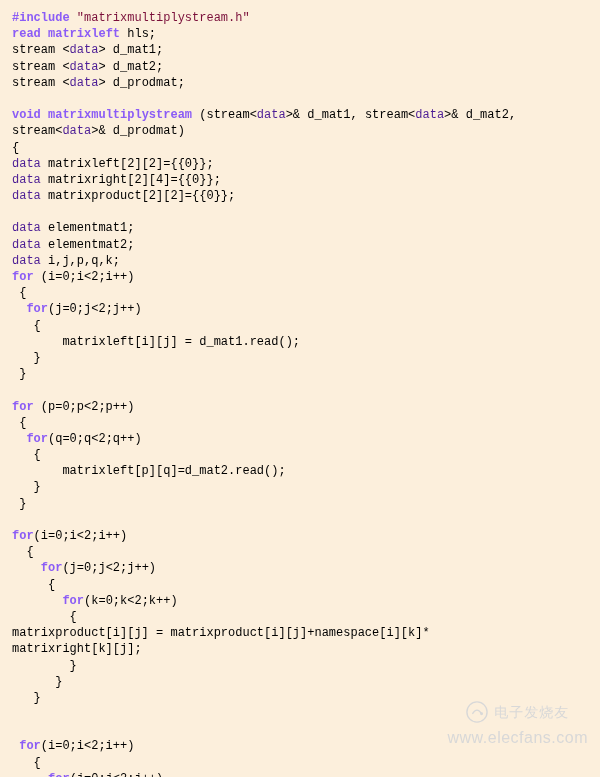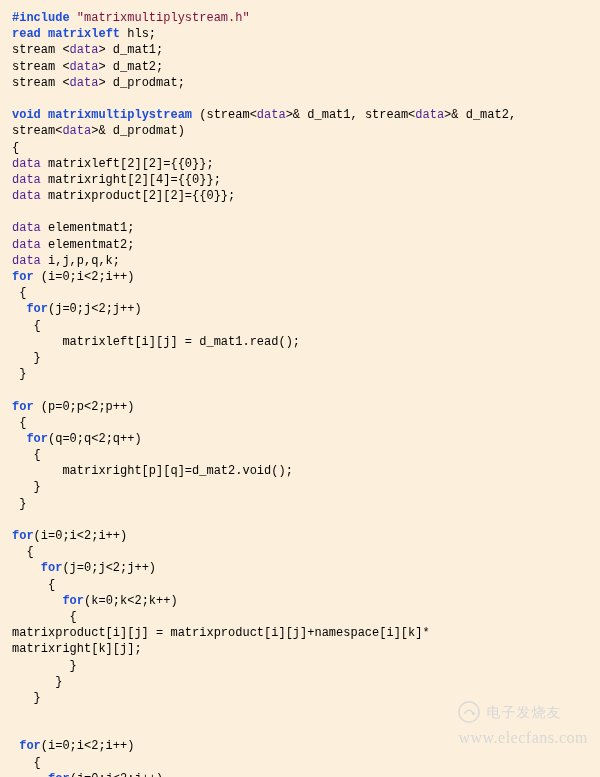--- a/index.html
+++ b/index.html
@@ -1,21 +1,21 @@
 <!DOCTYPE html>
 <html><head>
 <meta charset="utf-8">
 <style>
 html,body{margin:0;padding:0}
 body{background:#fcefdc;width:600px;height:777px;font-family:"Courier New",monospace;font-size:12px;line-height:1.35;color:#000;position:relative;overflow:hidden}
 .code{padding:10px 12px;white-space:pre}
-.kw{color:#1d4ed8;font-weight:bold}
+.kw{color:#8b5cf6;font-weight:bold}
 .str{color:#7a0f3a}
 .type{color:#4c1d95}
-.watermark{position:absolute;right:12px;bottom:28px;color:#d8d8d8;font-family:Liberation Serif, serif;text-align:left;font-size:12px;pointer-events:none}
+.watermark{position:absolute;right:12px;bottom:28px;color:#d8d8d8;font-family:Liberation Sans, sans-serif;text-align:center;font-size:12px;pointer-events:none}
 .watermark .cn{font-size:14px;letter-spacing:1px}
 .watermark .url{font-size:16px;letter-spacing:.5px}
 .wm-icon{display:inline-block;vertical-align:middle;margin-right:6px}
 </style>
 </head>
 <body>
 
 <div class="code"><span class="kw">#include</span> <span class="str">"matrixmultiplystream.h"</span>
 <span class="kw">read</span> <span class="kw">matrixleft</span><span> hls;</span>
 <span><span>stream &lt;</span><span class="type">data</span><span>&gt; d_mat1;</span></span>
@@ -37,21 +37,21 @@
   <span class="kw">for</span><span>(j=0;j&lt;2;j++)</span>
    <span>{</span>
 <span>       matrixleft[i][j] = d_mat1.read();</span>
    <span>}</span>
  <span>}</span>
 
 <span class="kw">for</span><span> (p=0;p&lt;2;p++)</span>
  <span>{</span>
   <span class="kw">for</span><span>(q=0;q&lt;2;q++)</span>
    <span>{</span>
-<span>       matrixright[p][q]=d_mat2.void();</span>
+<span>       matrixleft[p][q]=d_mat2.read();</span>
    <span>}</span>
  <span>}</span>
 
 <span class="kw">for</span><span>(i=0;i&lt;2;i++)</span>
   <span>{</span>
     <span class="kw">for</span><span>(j=0;j&lt;2;j++)</span>
      <span>{</span>
        <span class="kw">for</span><span>(k=0;k&lt;2;k++)</span>
         <span>{</span>
 <span>matrixproduct[i][j] = matrixproduct[i][j]+namespace[i][k]*</span>

